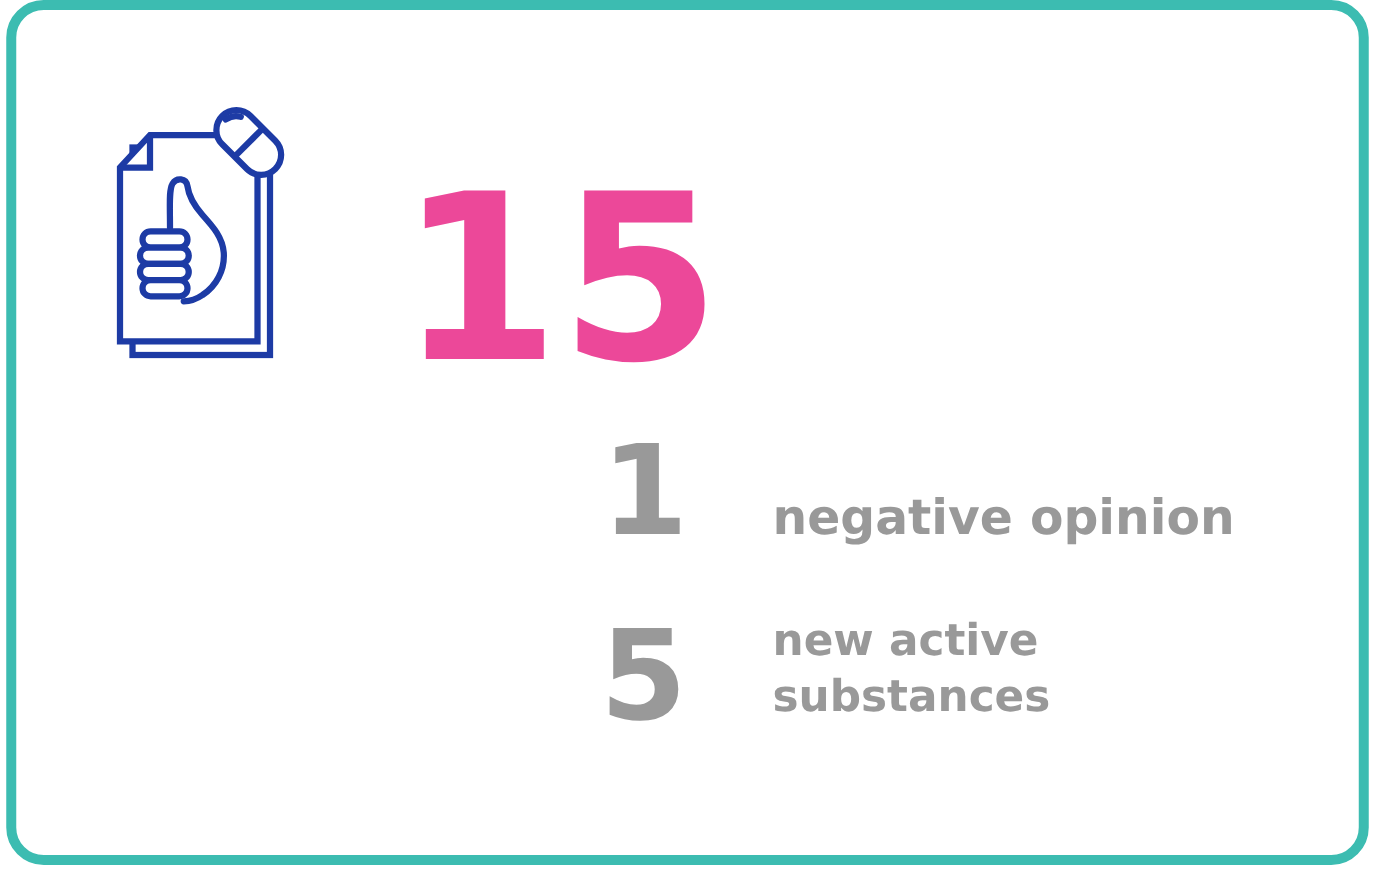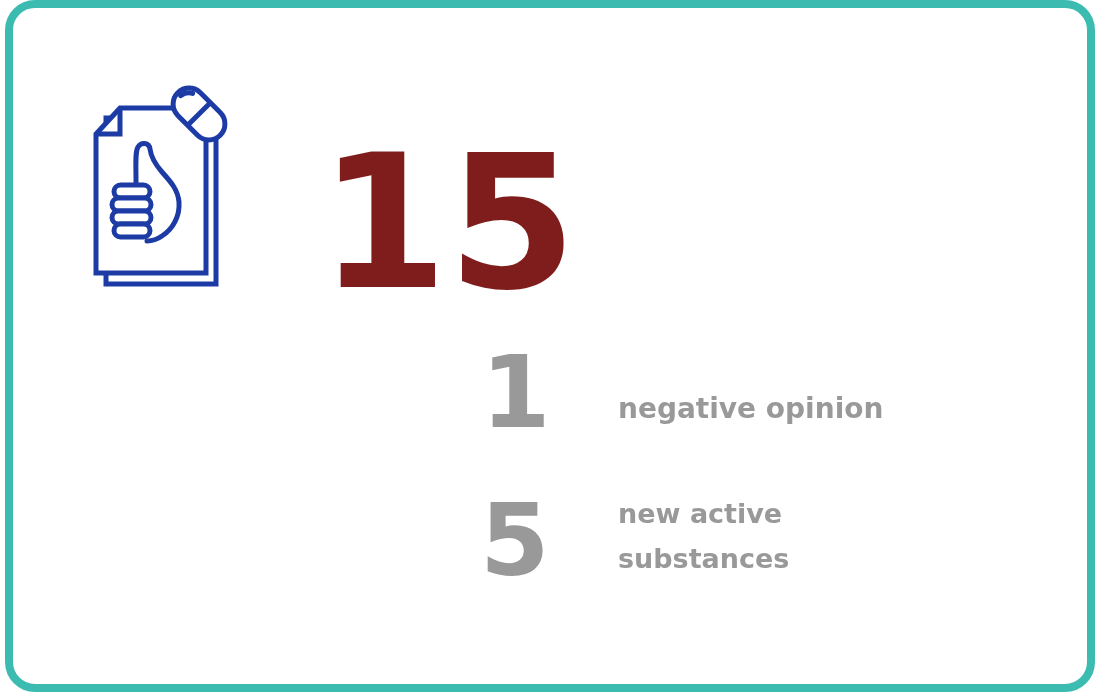--- a/index.html
+++ b/index.html
@@ -2,28 +2,28 @@
 <html><head>
 <meta charset="utf-8">
 <style>
   html,body{margin:0;padding:0;background:#ffffff;}
   .stage{position:relative;width:1098px;height:700px;background:#ffffff;overflow:hidden;
          font-family:"DejaVu Sans","Liberation Sans",sans-serif;}
   .card{position:absolute;left:5px;top:0;width:1090px;height:692px;box-sizing:border-box;
         border:8px solid #3CBCB1;border-radius:30px;background:#ffffff;}
   .icon-wrap{position:absolute;left:70px;top:60px;width:160px;height:225px;}
   .num,.lbl{position:absolute;line-height:1;font-weight:bold;white-space:nowrap;}
-  .teal{color:#7f1d1d;}
+  .teal{color:#ec4899;}
   .gray{color:#999999;}
   .num-15{left:306px;top:123px;font-size:185px;}
   .lbl-15{left:605px;top:238px;font-size:33px;}
   .num-1{left:468px;top:335px;font-size:100px;}
-  .lbl-1{left:605px;top:387px;font-size:28px;}
+  .lbl-1{left:605px;top:387px;font-size:39px;}
   .num-5{left:467px;top:483px;font-size:100px;}
-  .lbl-5{left:605px;top:483px;font-size:27px;line-height:45px;width:250px;white-space:normal;}
+  .lbl-5{left:605px;top:483px;font-size:35px;line-height:45px;width:250px;white-space:normal;}
   svg .stroke{fill:none;stroke:#1D3BA5;stroke-width:5;}
   svg .fillw{fill:#ffffff;stroke:#1D3BA5;stroke-width:5;}
 </style>
 </head>
 <body>
 
 <div class="stage">
   <div class="card">
 
     <div class="icon-wrap">

